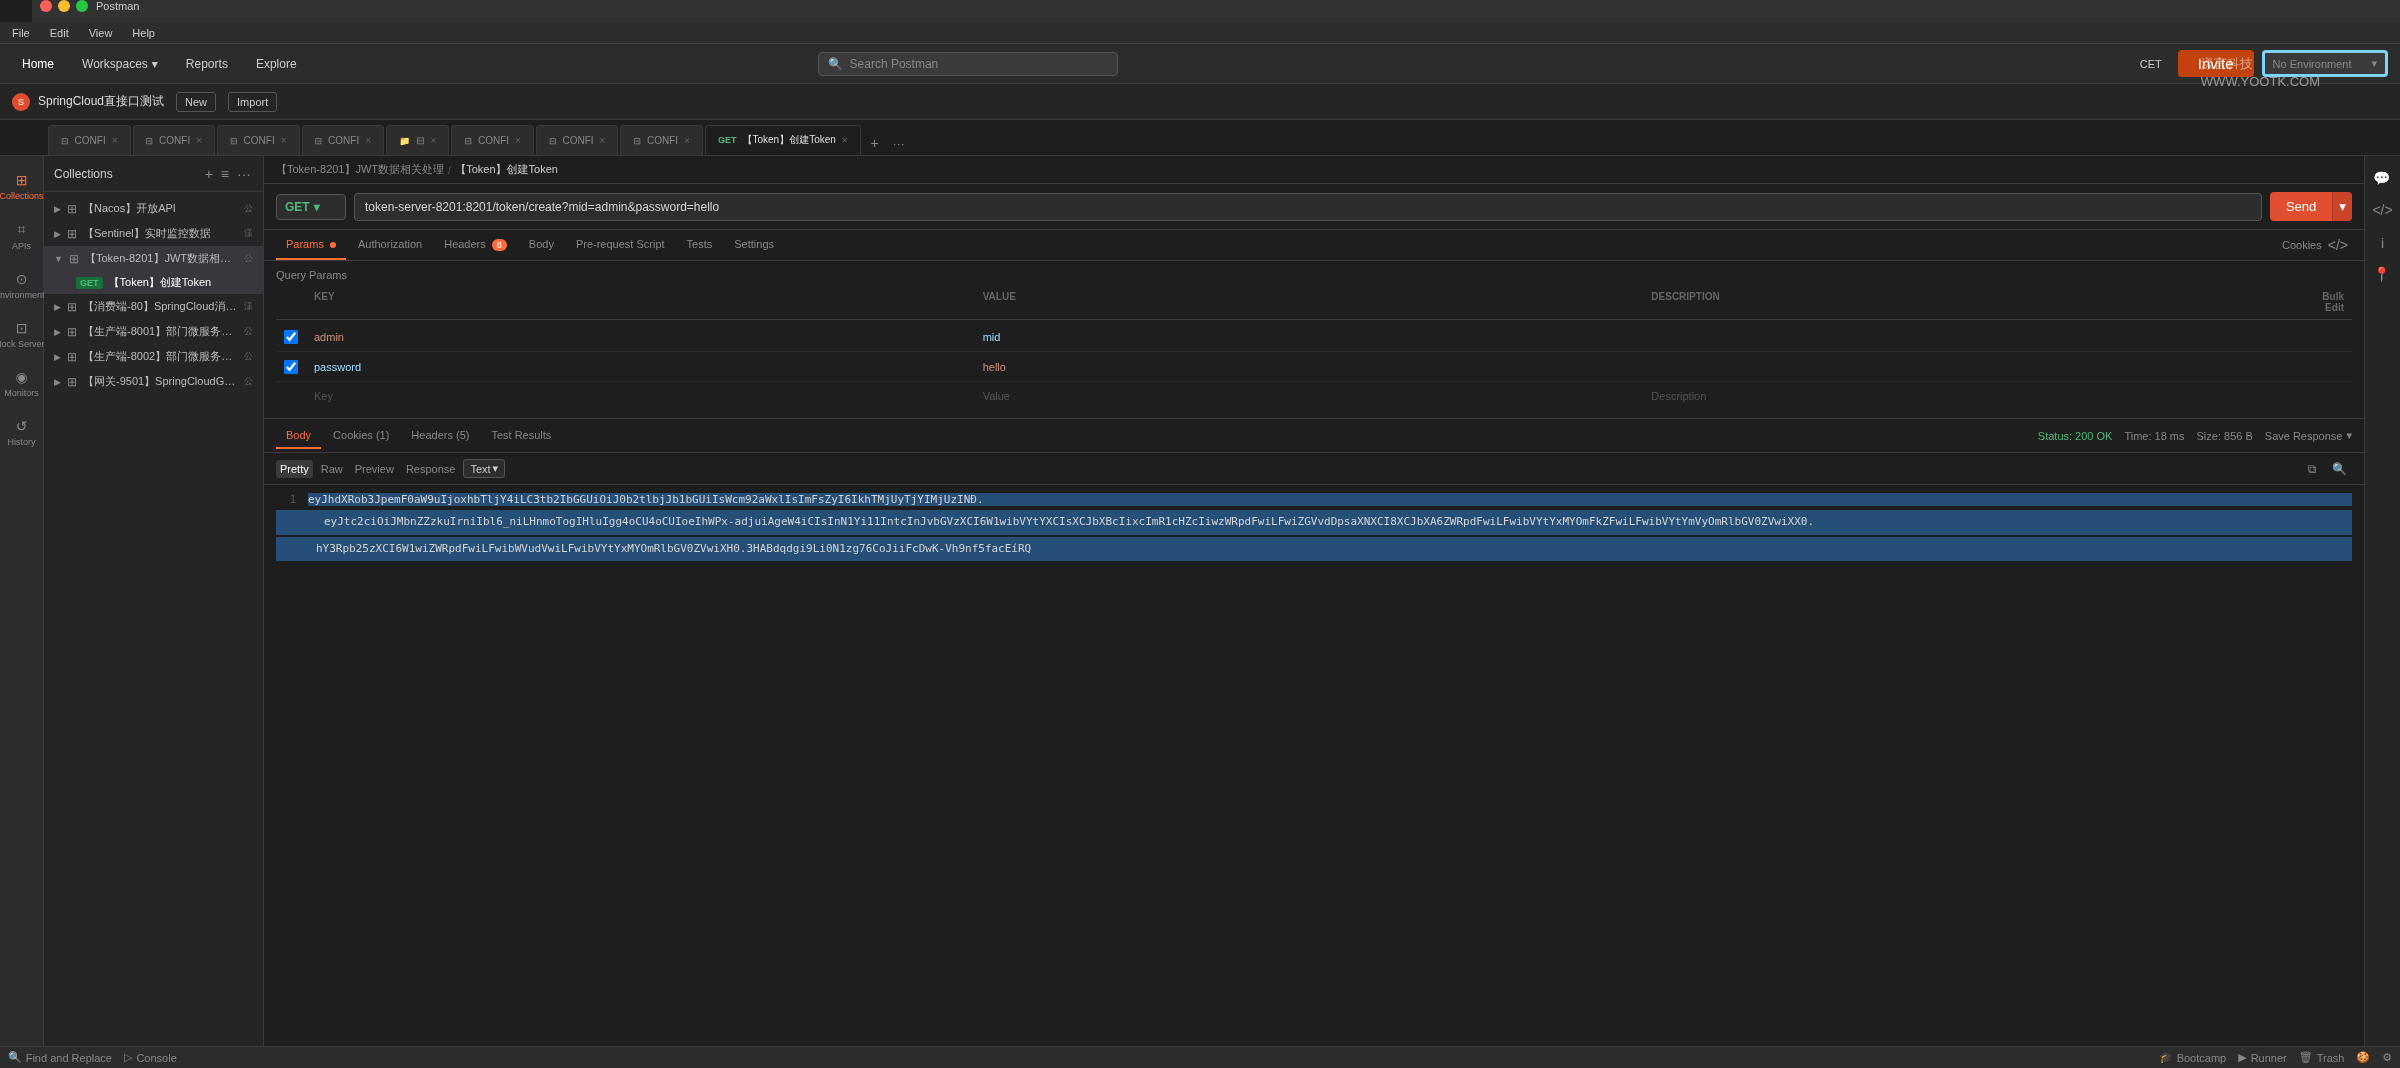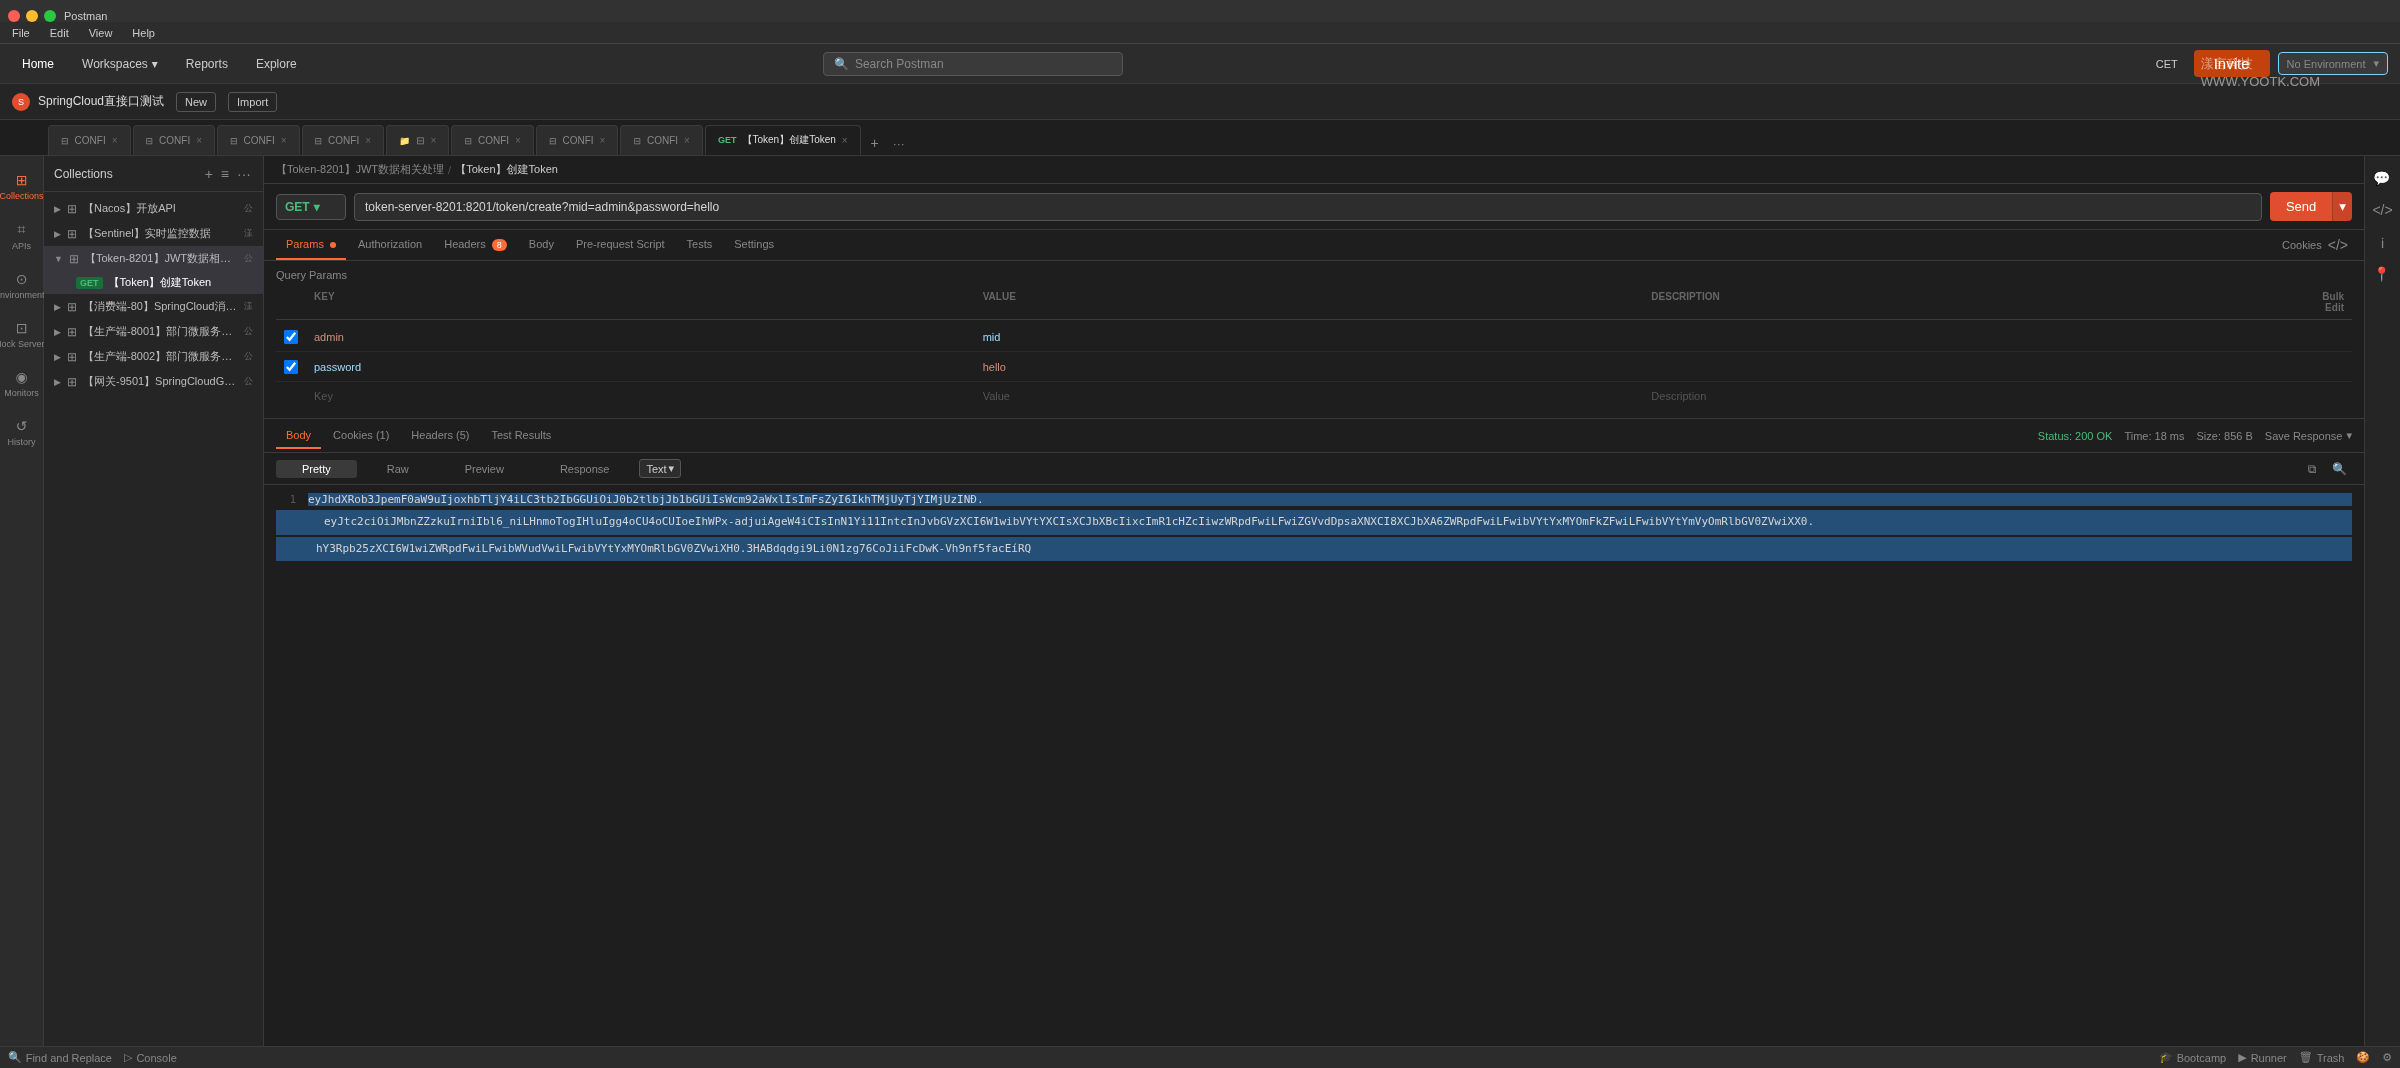--- a/index.html
+++ b/index.html
@@ -1,39 +1,39 @@
 <!DOCTYPE html>
 <html><head>
   <meta charset="utf-8">
   <style>
     * { box-sizing: border-box; margin: 0; padding: 0; }
     body { font-family: -apple-system, BlinkMacSystemFont, 'Segoe UI', sans-serif; font-size: 12px; background: #1e1e1e; color: #d4d4d4; height: 1068px; overflow: hidden; }
     
     
-    .title-bar { height: 22px; background: #323232; display: flex; align-items: flex-end; padding: 0 8px; font-size: 11px; color: #aaa; }
+    .title-bar { height: 22px; background: #323232; display: flex; align-items: flex-start; padding: 0 8px; font-size: 11px; color: #aaa; margin-left: 32px; }
     .title-bar-buttons { display: flex; gap: 6px; margin-right: 8px; }
     .title-bar-btn { width: 12px; height: 12px; border-radius: 50%; }
     .title-bar-btn.close { background: #ff5f57; }
     .title-bar-btn.min { background: #ffbd2e; }
     .title-bar-btn.max { background: #28c840; }
     .title-bar-title { font-size: 11px; color: #ccc; }
     
     
     .menu-bar { height: 22px; background: #2d2d2d; display: flex; align-items: center; padding: 0 8px; gap: 12px; font-size: 11px; color: #ccc; border-bottom: 1px solid #444; }
     .menu-item { cursor: pointer; padding: 2px 4px; }
     
     
     .top-nav { height: 40px; background: #2c2c2c; display: flex; align-items: center; padding: 0 12px; gap: 8px; border-bottom: 1px solid #3a3a3a; }
     .nav-btn { padding: 4px 10px; border-radius: 4px; cursor: pointer; font-size: 12px; color: #ccc; background: transparent; border: none; }
     .nav-btn.active { color: #fff; text-align: center; }
     .nav-workspace { padding: 4px 10px; border-radius: 4px; cursor: pointer; font-size: 12px; color: #ccc; display: flex; align-items: center; gap: 4px; }
     .search-bar { margin: 0 auto; width: 300px; background: #3a3a3a; border: 1px solid #555; border-radius: 4px; padding: 4px 10px; display: flex; align-items: center; gap: 6px; color: #888; font-size: 12px; cursor: pointer; }
     .invite-btn { background: #c2410c; color: white; border: none; border-radius: 4px; padding: 5px 20px; cursor: pointer; font-size: 15px; }
     .top-nav-right { display: flex; align-items: center; gap: 8px; margin-left: auto; }
-    .env-selector { background: #3a3a3a; border: 1px solid #7dd3fc; border-radius: 4px; padding: 4px 8px; color: #888; font-size: 11px; display: flex; align-items: center; gap: 8px; }
+    .env-selector { background: #3a3a3a; border: 3px solid #7dd3fc; border-radius: 4px; padding: 4px 8px; color: #888; font-size: 11px; display: flex; align-items: center; gap: 20px; }
     
     
     .workspace-header { height: 36px; background: #252525; display: flex; align-items: center; padding: 0 12px; gap: 8px; border-bottom: 1px solid #3a3a3a; }
     .workspace-icon { width: 18px; height: 18px; background: #e04e2f; border-radius: 50%; display: flex; align-items: center; justify-content: center; font-size: 9px; color: white; }
     .workspace-name { font-size: 12px; color: #ddd; font-weight: 500; }
     .ws-btn { padding: 3px 8px; border-radius: 3px; cursor: pointer; font-size: 11px; color: #ccc; background: transparent; border: 1px solid #555; margin-left: 4px; }
     
     
     .main-layout { display: flex; height: calc(1068px - 22px - 22px - 40px - 36px - 46px - 22px); }
     
@@ -111,21 +111,21 @@
     .response-tabs { display: flex; align-items: center; padding: 0 12px; border-bottom: 1px solid #3a3a3a; gap: 2px; height: 34px; }
     .resp-tab { padding: 6px 10px; font-size: 11px; color: #888; cursor: pointer; border-bottom: 2px solid transparent; }
     .resp-tab.active { color: #ff6c37; border-bottom: 2px solid #ff6c37; }
     .response-meta { margin-left: auto; display: flex; align-items: center; gap: 12px; font-size: 11px; color: #4cbb7a; }
     .response-meta span { color: #888; }
     .response-meta .status-ok { color: #4cbb7a; }
     .save-response { color: #4cbb7a; font-size: 11px; cursor: pointer; display: flex; align-items: center; gap: 4px; }
     
     
     .response-format-bar { display: flex; align-items: center; padding: 4px 12px; gap: 4px; border-bottom: 1px solid #3a3a3a; height: 32px; }
-    .format-btn { padding: 3px 26px; font-size: 11px; color: #888; cursor: pointer; border-radius: 3px; }
+    .format-btn { padding: 3px 4px; font-size: 11px; color: #888; cursor: pointer; border-radius: 3px; }
     .format-btn.active { background: #3a3a3a; color: #fff; }
     .format-select { display: flex; align-items: center; gap: 2px; background: #2d2d2d; border: 1px solid #555; border-radius: 3px; padding: 2px 6px; cursor: pointer; color: #ccc; font-size: 11px; }
     .format-icon-btn { width: 24px; height: 24px; display: flex; align-items: center; justify-content: center; cursor: pointer; color: #888; border-radius: 3px; }
     .format-right { margin-left: auto; display: flex; gap: 4px; }
     
     
     .response-body { flex: 1; overflow: auto; background: #1e1e1e; padding: 8px 12px; font-family: 'Consolas', 'Monaco', monospace; font-size: 11px; }
     .code-line { display: flex; gap: 12px; }
     .code-line-num { color: #555; min-width: 20px; text-align: right; user-select: none; }
     .code-text { color: #ce9178; flex: 1; }

